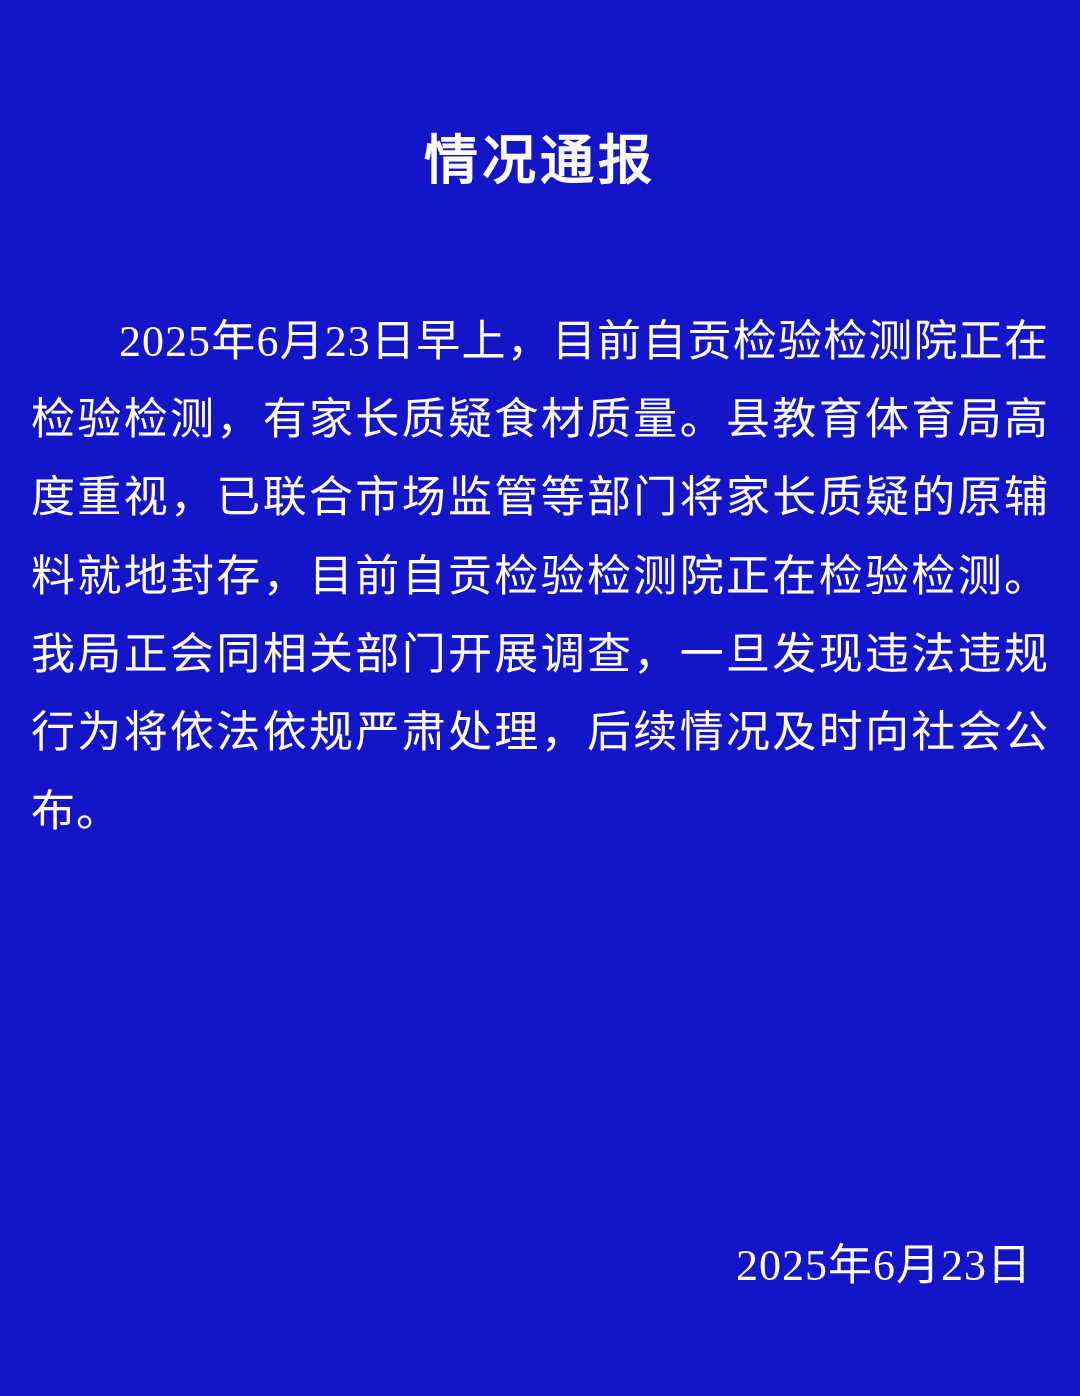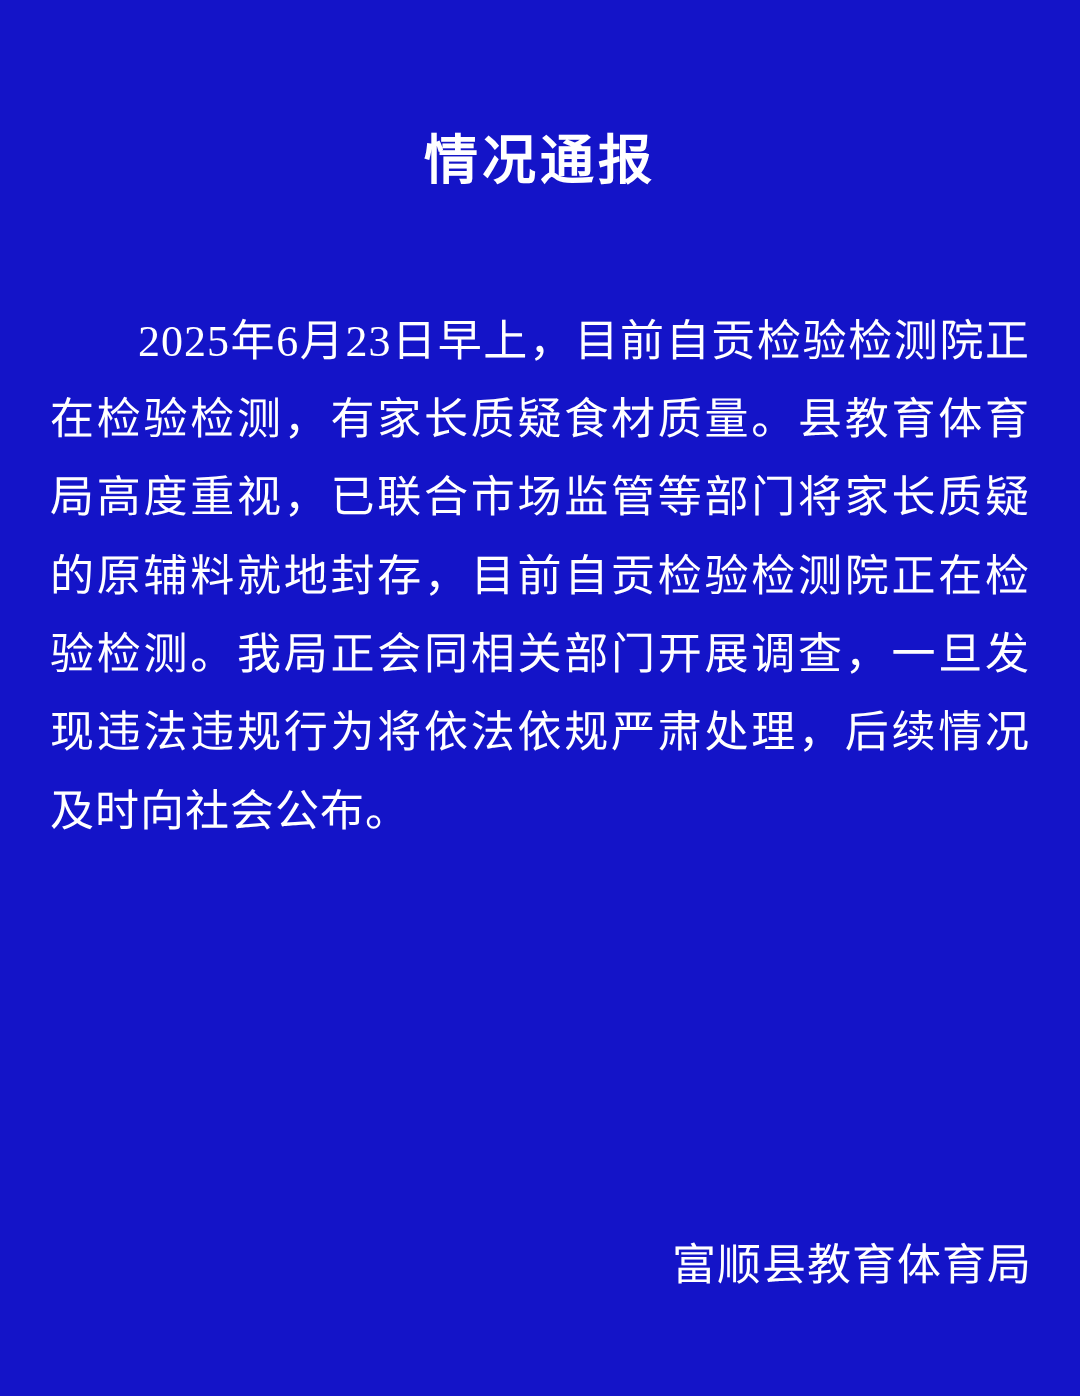--- a/index.html
+++ b/index.html
@@ -13,21 +13,21 @@
     background: #1414c8;
     font-family: "Liberation Serif", "DejaVu Serif", serif;
     color: #ffffff;
     overflow: hidden;
     position: relative;
   }
   .notice {
     width: 1080px;
     height: 1396px;
     box-sizing: border-box;
-    padding: 0 42px;
+    padding: 0 23px;
     position: relative;
   }
   .notice-title {
     text-align: center;
     font-family: "Liberation Sans", "DejaVu Sans", sans-serif;
     font-weight: bold;
     font-size: 54px;
     letter-spacing: 4px;
     color: #ffffff;
     padding-top: 128px;
@@ -67,16 +67,16 @@
 </head>
 <body>
 
 <div class="notice">
 
   <div class="notice-title">情况通报</div>
 
   <div class="notice-body">2025年6月23日早上，目前自贡检验检测院正在检验检测，有家长质疑食材质量。县教育体育局高度重视，已联合市场监管等部门将家长质疑的原辅料就地封存，目前自贡检验检测院正在检验检测。我局正会同相关部门开展调查，一旦发现违法违规行为将依法依规严肃处理，后续情况及时向社会公布。</div>
 
   <div class="signature">
-    <div class="signature-org">富顺县教育体育局</div>
+    <div class="signature-date">2025年6月23日</div>
   </div>
 
 </div>
 
 </body></html>

